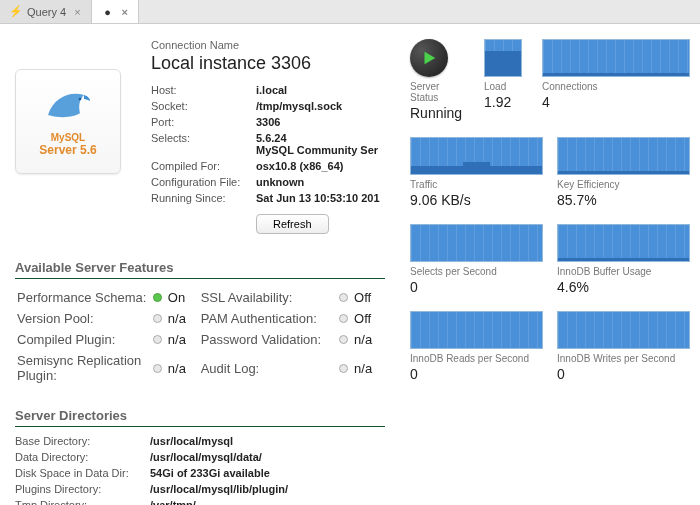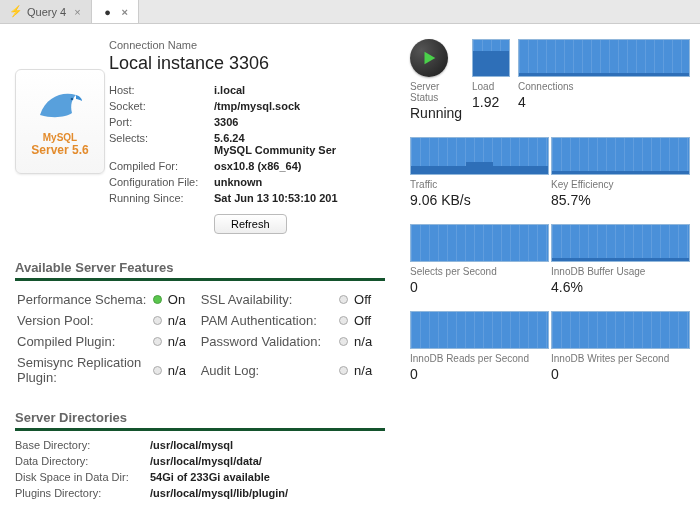--- a/index.html
+++ b/index.html
@@ -8,45 +8,45 @@
 .tab { display: flex; align-items: center; padding: 0 10px; border-right: 1px solid #ccc; font-size: 11px; color: #555; background: #e0e0e0; gap: 5px; cursor: pointer; }
 .tab.active { background: #fff; font-weight: bold; color: #222; }
 .tab .icon { width: 12px; height: 12px; display: flex; align-items: center; justify-content: center; }
 .tab .close { color: #888; font-size: 11px; margin-left: 3px; }
 .container { display: flex; height: calc(100% - 24px); }
 .left-panel { width: 395px; padding: 15px 10px 0 15px; overflow-y: auto; position: relative; }
 .left-panel::-webkit-scrollbar { width: 8px; }
 .left-panel::-webkit-scrollbar-thumb { background: #bbb; border-radius: 4px; }
 .right-panel { flex: 1; padding: 15px 10px 0 15px; }
 .conn-row { display: flex; }
-.logo-box { width: 90px; height: 105px; background: linear-gradient(#fff,#f6f6f6); border: 1px solid #ddd; border-radius: 6px; margin-right: 4px; margin-top: 30px; display: flex; flex-direction: column; align-items: center; justify-content: center; box-shadow: 0 1px 2px rgba(0,0,0,0.08); }
+.logo-box { width: 106px; height: 105px; background: linear-gradient(#fff,#f6f6f6); border: 1px solid #ddd; border-radius: 6px; margin-right: 30px; margin-top: 30px; display: flex; flex-direction: column; align-items: center; justify-content: center; box-shadow: 0 1px 2px rgba(0,0,0,0.08); }
 .logo-box .dolphin { font-size: 30px; color: #2a7abf; }
 .logo-box .logotext { font-size: 10px; color: #e38b2c; font-weight: bold; margin-top: 4px; }
 .logo-box .logover { font-size: 12px; color: #e38b2c; font-weight: bold; }
 .conn-info { flex: 1; }
 .conn-label { font-size: 11px; color: #666; margin-bottom: 2px; }
 .conn-title { font-size: 18px; color: #222; margin-bottom: 10px; font-weight: normal; }
 .info-grid { font-size: 11px; }
 .info-grid .row { display: flex; margin-bottom: 4px; }
 .info-grid .key { width: 105px; color: #555; }
 .info-grid .val { flex: 1; color: #222; font-weight: bold; }
 .refresh-btn { margin-top: 6px; padding: 3px 16px; border: 1px solid #bbb; border-radius: 4px; background: linear-gradient(#fff,#eee); font-size: 11px; cursor: pointer; }
-.section-h { font-size: 13px; font-weight: bold; color: #666; border-bottom: 3px solid #14532d; padding-bottom: 3px; margin: 22px 0 8px 0; }
+.section-h { font-size: 13px; font-weight: bold; color: #666; border-bottom: 1px solid #14532d; padding-bottom: 3px; margin: 22px 0 8px 0; }
 .feat-table { width: 100%; font-size: 13px; border-collapse: collapse; }
 .feat-table td { padding: 3px 2px; vertical-align: middle; }
 .feat-table td.k { color: #555; width: 150px; }
 .feat-table td.i { width: 18px; text-align: center; }
 .feat-table td.v { width: 36px; color: #222; }
 .dot { display: inline-block; width: 9px; height: 9px; border-radius: 50%; border: 1px solid #aaa; }
 .dot.green { background: #5ac64e; border-color: #4aa040; }
 .dot.grey { background: #e8e8e8; }
 .dir-row { display: flex; font-size: 11px; margin-bottom: 4px; }
 .dir-row .k { width: 135px; color: #555; }
 .dir-row .v { flex: 1; color: #222; font-weight: bold; }
-.stat-row { display: flex; gap: 2px; margin-bottom: 16px; }
+.stat-row { display: flex; gap: 14px; margin-bottom: 16px; }
 .stat-box { flex: 1; }
 .stat-graph { height: 38px; background: #4a90d9; border: 1px solid #91b7db; position: relative; overflow: hidden; }
 .stat-graph.narrow { width: 38px; flex: none; }
 .stat-label { font-size: 10px; color: #777; margin-top: 4px; }
 .stat-value { font-size: 14px; color: #222; margin-top: 2px; }
 .play-btn { width: 38px; height: 38px; border-radius: 50%; background: radial-gradient(circle at 30% 30%, #555, #1a1a1a); display: flex; align-items: center; justify-content: center; box-shadow: 0 1px 2px rgba(0,0,0,0.3); cursor: pointer; }
 .play-btn svg { width: 18px; height: 18px; }
 .graph-lines::before { content:""; position:absolute; inset:0; background: repeating-linear-gradient(to right, rgba(255,255,255,0.12) 0 1px, transparent 1px 9px); }
 .graph-fill-bottom { position:absolute; left:0; right:0; bottom:0; height: 8px; background: #2e6fb8; }
 .graph-fill-tiny { position:absolute; left:0; right:0; bottom:0; height: 3px; background: #2e6fb8; }

